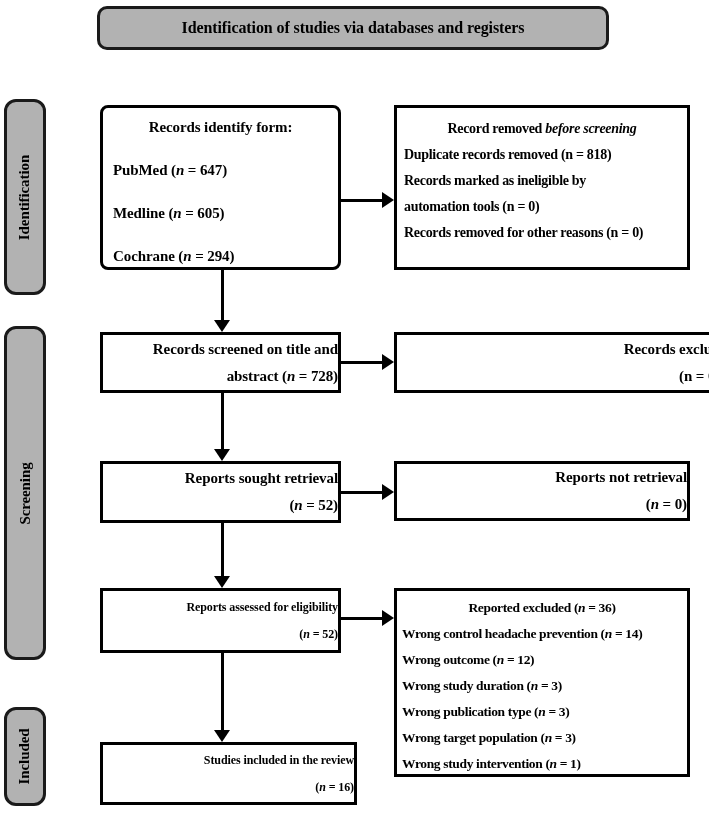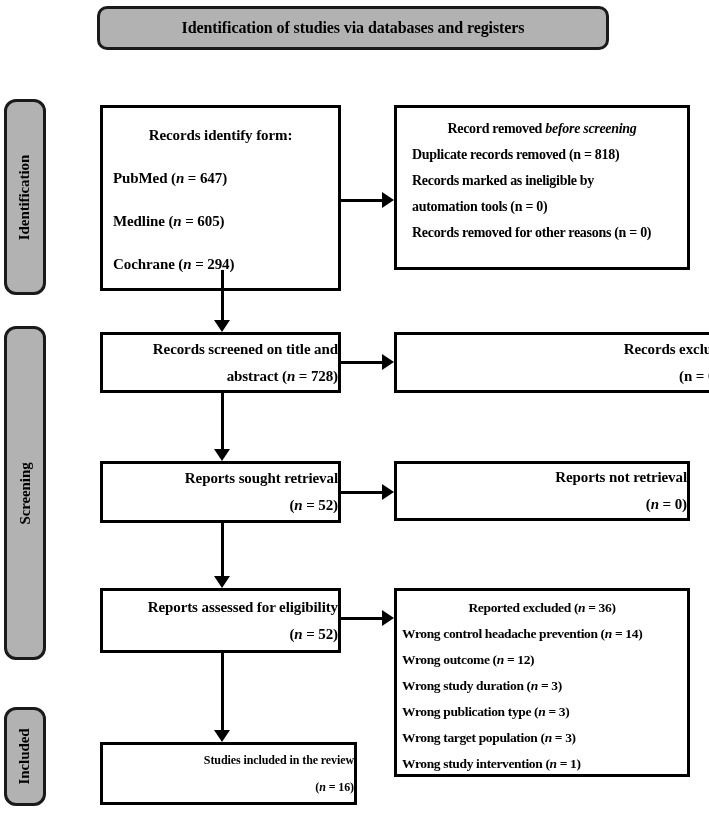--- a/index.html
+++ b/index.html
@@ -30,33 +30,33 @@
   
   .box {
     position:absolute; background:#ffffff; border:3.5px solid #000000;
     box-sizing:border-box; overflow:hidden;
   }
   .centered-box { display:flex; flex-direction:column; align-items:flex-end; justify-content:center; }
   .heading     { text-align:center; white-space:nowrap; }
   .left-line   { text-align:left;   white-space:nowrap; }
   .center-line { text-align:center; white-space:nowrap; }
 
-  #box-a { left:100px; top:105px; width:241px; height:186px; font-size:15px; padding:12px 10px; }
+  #box-a { left:100px; top:105px; width:241px; height:165px; font-size:15px; padding:4px 10px;border-radius:8px; }
   #box-a .heading   { line-height:30px; }
   #box-a .left-line { line-height:30px;margin-top:13px; }
 
-  #box-b { left:394px; top:105px; width:296px; height:165px; font-size:14px; padding:8px 15px; letter-spacing:-0.3px; }
+  #box-b { left:394px; top:105px; width:296px; height:165px; font-size:14px; padding:8px 7px; letter-spacing:-0.3px; }
   #box-b .heading   { line-height:26px; }
   #box-b .left-line { line-height:26px; }
 
   #box-c { left:100px; top:332px; width:241px; height:61px; font-size:15px; }
   #box-d { left:394px; top:332px; width:344px; height:61px; font-size:15px; }
   #box-e { left:100px; top:461px; width:241px; height:62px; font-size:15px; }
   #box-f { left:394px; top:461px; width:296px; height:60px; font-size:15px; }
-  #box-g { left:100px; top:588px; width:241px; height:65px; font-size:15px; }
+  #box-g { left:100px; top:588px; width:241px; height:65px; font-size:12px; }
   #box-i { left:100px; top:742px; width:257px; height:63px; font-size:12px; }
   .centered-box .center-line { line-height:27px; }
 
   #box-h { left:394px; top:588px; width:296px; height:189px; font-size:13.5px; padding:4px 5px; letter-spacing:-0.35px; }
   #box-h .heading   { line-height:26px; }
   #box-h .left-line { line-height:26px; }
 
   
   .varrow { position:absolute; width:16px; }
   .varrow .shaft { position:absolute; left:6.5px; top:0; bottom:11px; width:3px; background:#000000; }

